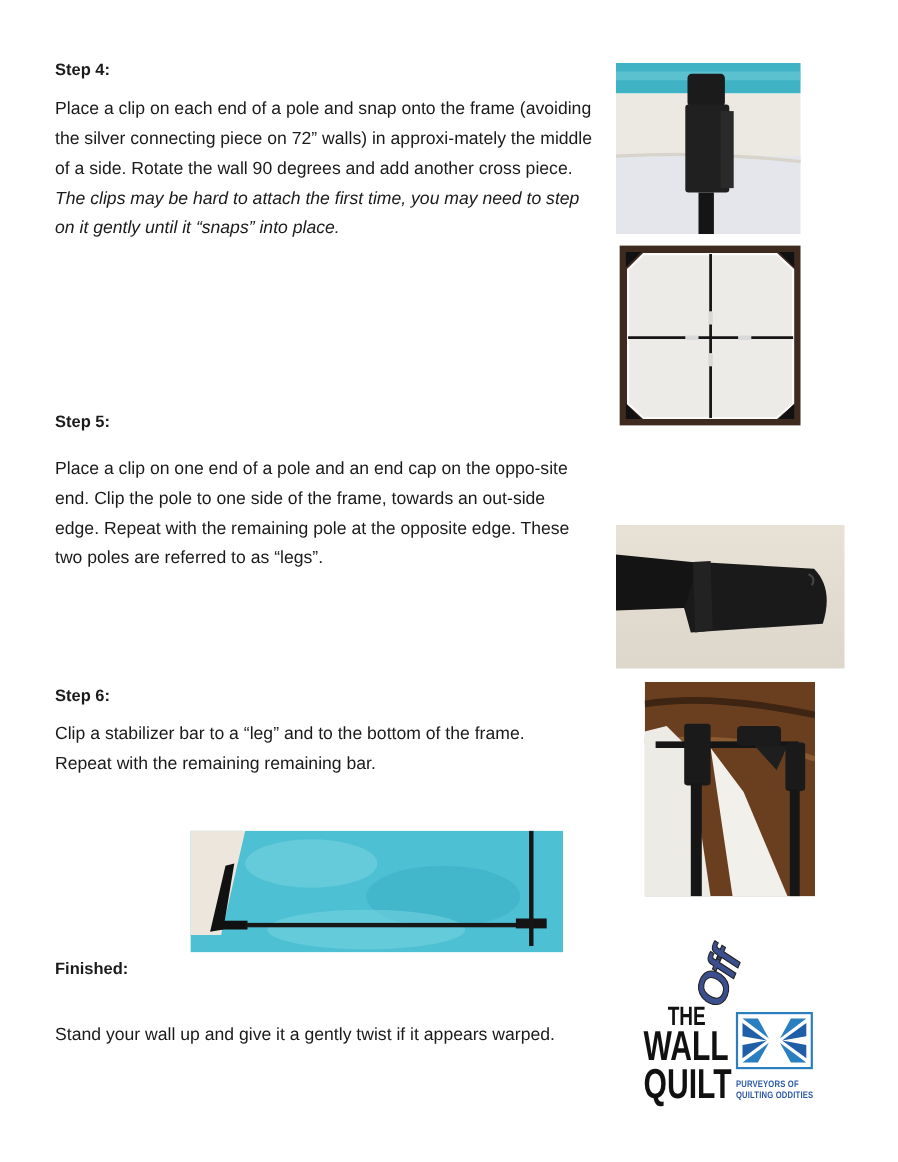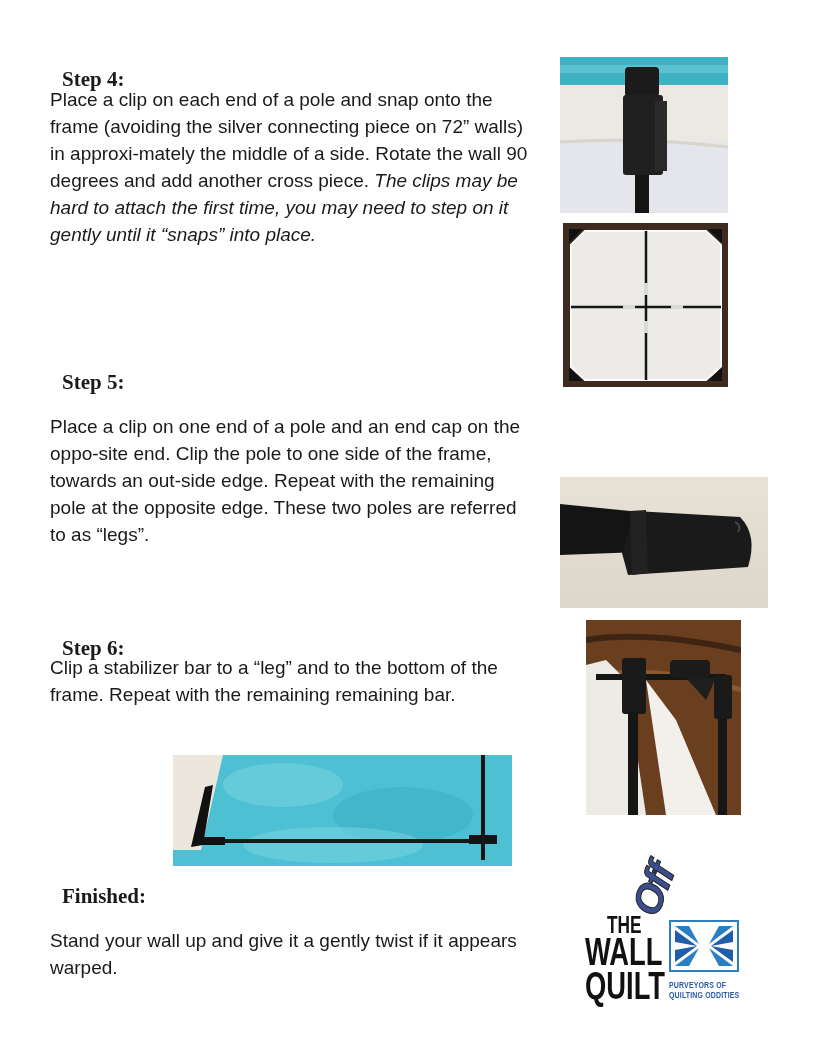--- a/index.html
+++ b/index.html
@@ -1,19 +1,19 @@
 <!DOCTYPE html>
 <html><head>
 <meta charset="utf-8">
 <style>
   html, body { margin: 0; padding: 0; background: #ffffff; }
   body { width: 816px; height: 1056px; position: relative; overflow: hidden;
          font-family: "Liberation Sans", "DejaVu Sans", sans-serif; color: #1a1a1a; }
-  .heading { position: absolute; left: 50px; font-size: 21px; font-weight: bold; margin: 12px; font-family: Liberation Serif, serif; }
-  .para { position: absolute; left: 50px; width: 490px; font-size: 19px; line-height: 27px; margin: 0; }
+  .heading { position: absolute; left: 50px; font-size: 15px; font-weight: bold; margin: 0; }
+  .para { position: absolute; left: 50px; width: 490px; font-size: 16px; line-height: 27px; margin: 0; }
   .para .em { font-style: italic; }
   .photo { position: absolute; overflow: hidden; }
   .photo svg { display: block; width: 100%; height: 100%; }
   .logo { position: absolute; left: 585px; top: 865px; width: 162px; height: 142px; }
   .logo-off { position: absolute; left: 38px; top: 0px; font-family: "Liberation Sans", sans-serif;
               font-weight: bold; font-size: 40px; font-style: italic; color: #3b4f8f;
               transform: rotate(-68deg); transform-origin: left top; letter-spacing: -2px;
               -webkit-text-stroke: 1px #222; }
   .logo-word { position: absolute; font-family: "Liberation Sans", sans-serif; font-weight: bold;
                color: #111; line-height: 1; transform: scaleX(0.72); transform-origin: left top; }
@@ -23,21 +23,21 @@
   .logo-emblem { position: absolute; left: 84px; top: 55px; width: 70px; height: 52px; border: 2px solid #2a7fc0; box-sizing: border-box; background:#fff;}
   .logo-tag { position: absolute; left: 84px; top: 115px; font-size: 8.5px; font-weight: bold;
               color: #2b5aa6; line-height: 10px; letter-spacing: 0.2px; transform: scaleX(0.82); transform-origin: left top; white-space: nowrap; }
 </style>
 </head>
 <body>
 
 <h3 class="heading" style="top:55px;">Step 4:</h3>
 <p class="para" style="top:86px;"><span>Place a clip on each end of a pole and snap onto the frame (avoiding the silver connecting piece on 72” walls) in approxi-mately the middle of a side.  Rotate the wall 90 degrees and add another cross piece. </span><span class="em">The clips may be hard to attach the first time, you may need to step on it gently until it “snaps” into place.</span></p>
 
-<h3 class="heading" style="top:358px;">Step 5:</h3>
+<h3 class="heading" style="top:375px;">Step 5:</h3>
 <p class="para" style="top:413px; width:480px;">Place a clip on one end of a pole and an end cap on the oppo-site end.  Clip the pole to one side of the frame, towards an out-side edge.  Repeat with the remaining pole at the opposite edge. These two poles are referred to as “legs”.</p>
 
 <h3 class="heading" style="top:624px;">Step 6:</h3>
 <p class="para" style="top:654px; width:480px;">Clip a stabilizer bar to a “leg” and to the bottom of the frame. Repeat with the remaining remaining bar.</p>
 
 <h3 class="heading" style="top:872px;">Finished:</h3>
 <p class="para" style="top:927px; width:500px;">Stand your wall up and give it a gently twist if it appears warped.</p>
 
 <div class="photo" style="left:560px; top:57px; width:168px; height:156px;">
   <svg viewBox="0 0 168 156" preserveAspectRatio="none">

